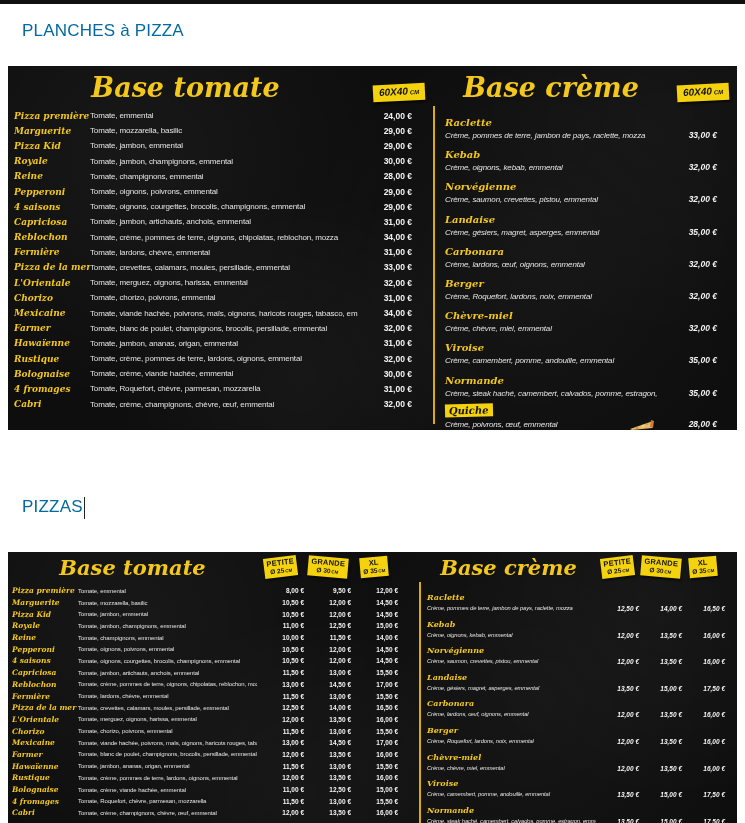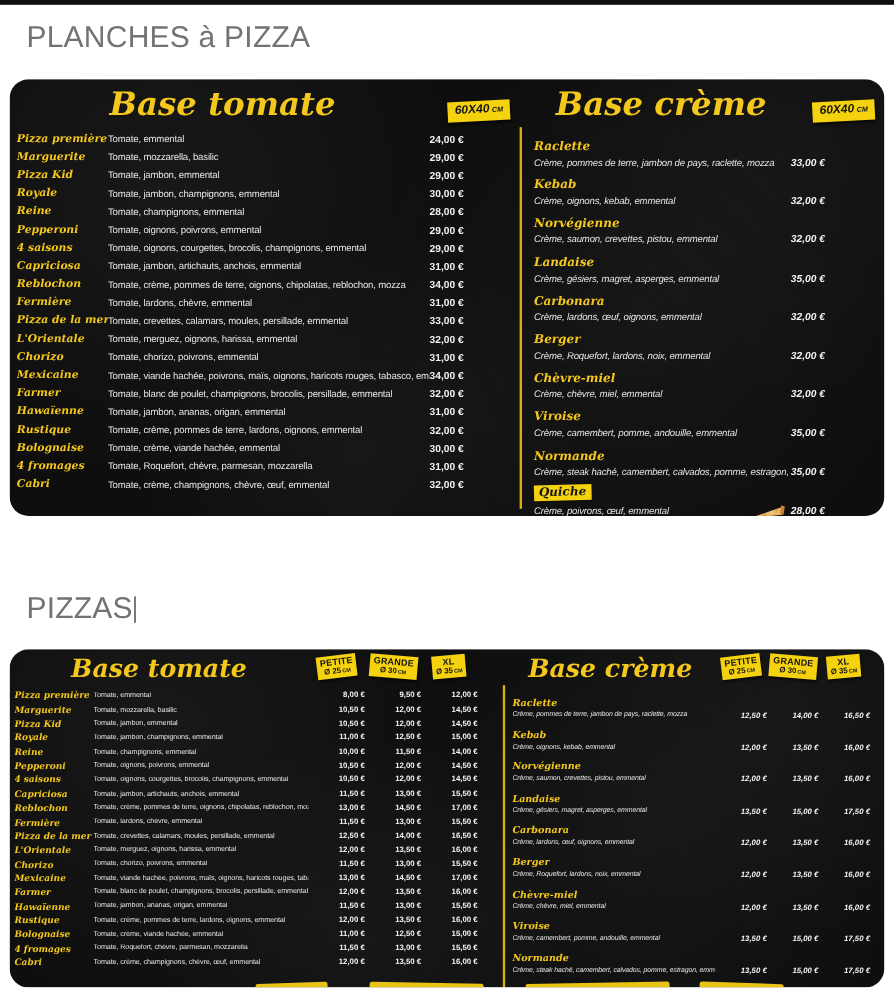--- a/index.html
+++ b/index.html
@@ -1,31 +1,31 @@
 <!DOCTYPE html>
 <html><head>
 <meta charset="utf-8">
 <style>
   * { margin:0; padding:0; box-sizing:border-box; }
   html,body { width:745px; height:823px; overflow:hidden; background:#fff;
     font-family:"Liberation Sans", sans-serif; }
   .topbar { height:4px; background:#101010; width:100%; }
-  .section-heading { margin:14px 0 22px 22px; font-size:25px; font-weight:500;
-    color:#737373; letter-spacing:.2px; line-height:26px; }
-  .section-heading.second { margin:64px 0 21px 22px; }
+  .section-heading { margin:14px 0 22px 22px; font-size:17px; font-weight:500;
+    color:#0369a1; letter-spacing:.2px; line-height:26px; }
+  .section-heading.second { margin:64px 0 32px 22px; }
   .cursor { display:inline-block; width:1.5px; height:22px; background:#222;
     vertical-align:middle; margin-left:1px; }
 
   .menu { position:relative; margin-left:8px; width:729px; display:flex;
     background-color:#0e0e0f; color:#e9e9e9; overflow:hidden;
     background-image:
       radial-gradient(circle at 18% 25%, rgba(255,255,255,.045), transparent 38%),
       radial-gradient(circle at 72% 55%, rgba(255,255,255,.035), transparent 42%),
       radial-gradient(circle at 40% 85%, rgba(255,255,255,.04), transparent 35%),
-      radial-gradient(circle at 90% 15%, rgba(255,255,255,.03), transparent 30%); border-radius: 16px; }
+      radial-gradient(circle at 90% 15%, rgba(255,255,255,.03), transparent 30%); }
   .menu.planches { height:364px; }
   .menu.pizzas { height:282px; }
 
   .vdiv { width:2px; background:#dcae00; }
   .planches .vdiv { margin:40px 0 6px 0; }
   .pizzas .vdiv { margin-top:30px; }
 
   .script { font-family:"DejaVu Serif", serif; font-style:italic; font-weight:700;
     color:#f3c71c; }
   .half-title { text-align:center; }
@@ -43,21 +43,21 @@
   .badge-6040 .cm { font-size:6px; margin-left:2px; font-weight:700; }
 
   .t-rows { padding-left:6px; }
   .t-row { display:flex; align-items:center; height:15.2px; }
   .pizzas .t-row { height:11.7px; }
   .pname { font-family:"DejaVu Serif", serif; font-style:italic; font-weight:700;
     color:#f3c71c; white-space:nowrap; overflow:hidden; }
   .planches .t-row .pname { width:76px; font-size:9px; }
   .ingr { flex:1; white-space:nowrap; overflow:hidden; color:#e4e4e4; }
   .planches .ingr { font-size:8px; letter-spacing:-.15px; }
-  .price { font-weight:700; color:#f4f4f4; text-align:left; white-space:nowrap; }
+  .price { font-weight:700; color:#f4f4f4; text-align:right; white-space:nowrap; }
   .planches .t-row .price { width:75px; padding-right:21px; font-size:8.5px; }
 
   .c-blocks { padding-left:10px; }
   .planches .c-block { height:32.2px; padding-top:6px; }
   .c-name-line { line-height:13px; }
   .planches .c-name-line .pname { font-size:10px; }
   .c-ingr-line { display:flex; align-items:center; line-height:13px;font-style:italic; }
   .planches .c-ingr-line .price { width:78px; padding-right:20px; font-size:8.5px; }
   .pname.hl { background:#f5d20e; color:#141414; padding:0 4px; display:inline-block;
     transform:rotate(-1.5deg); }

